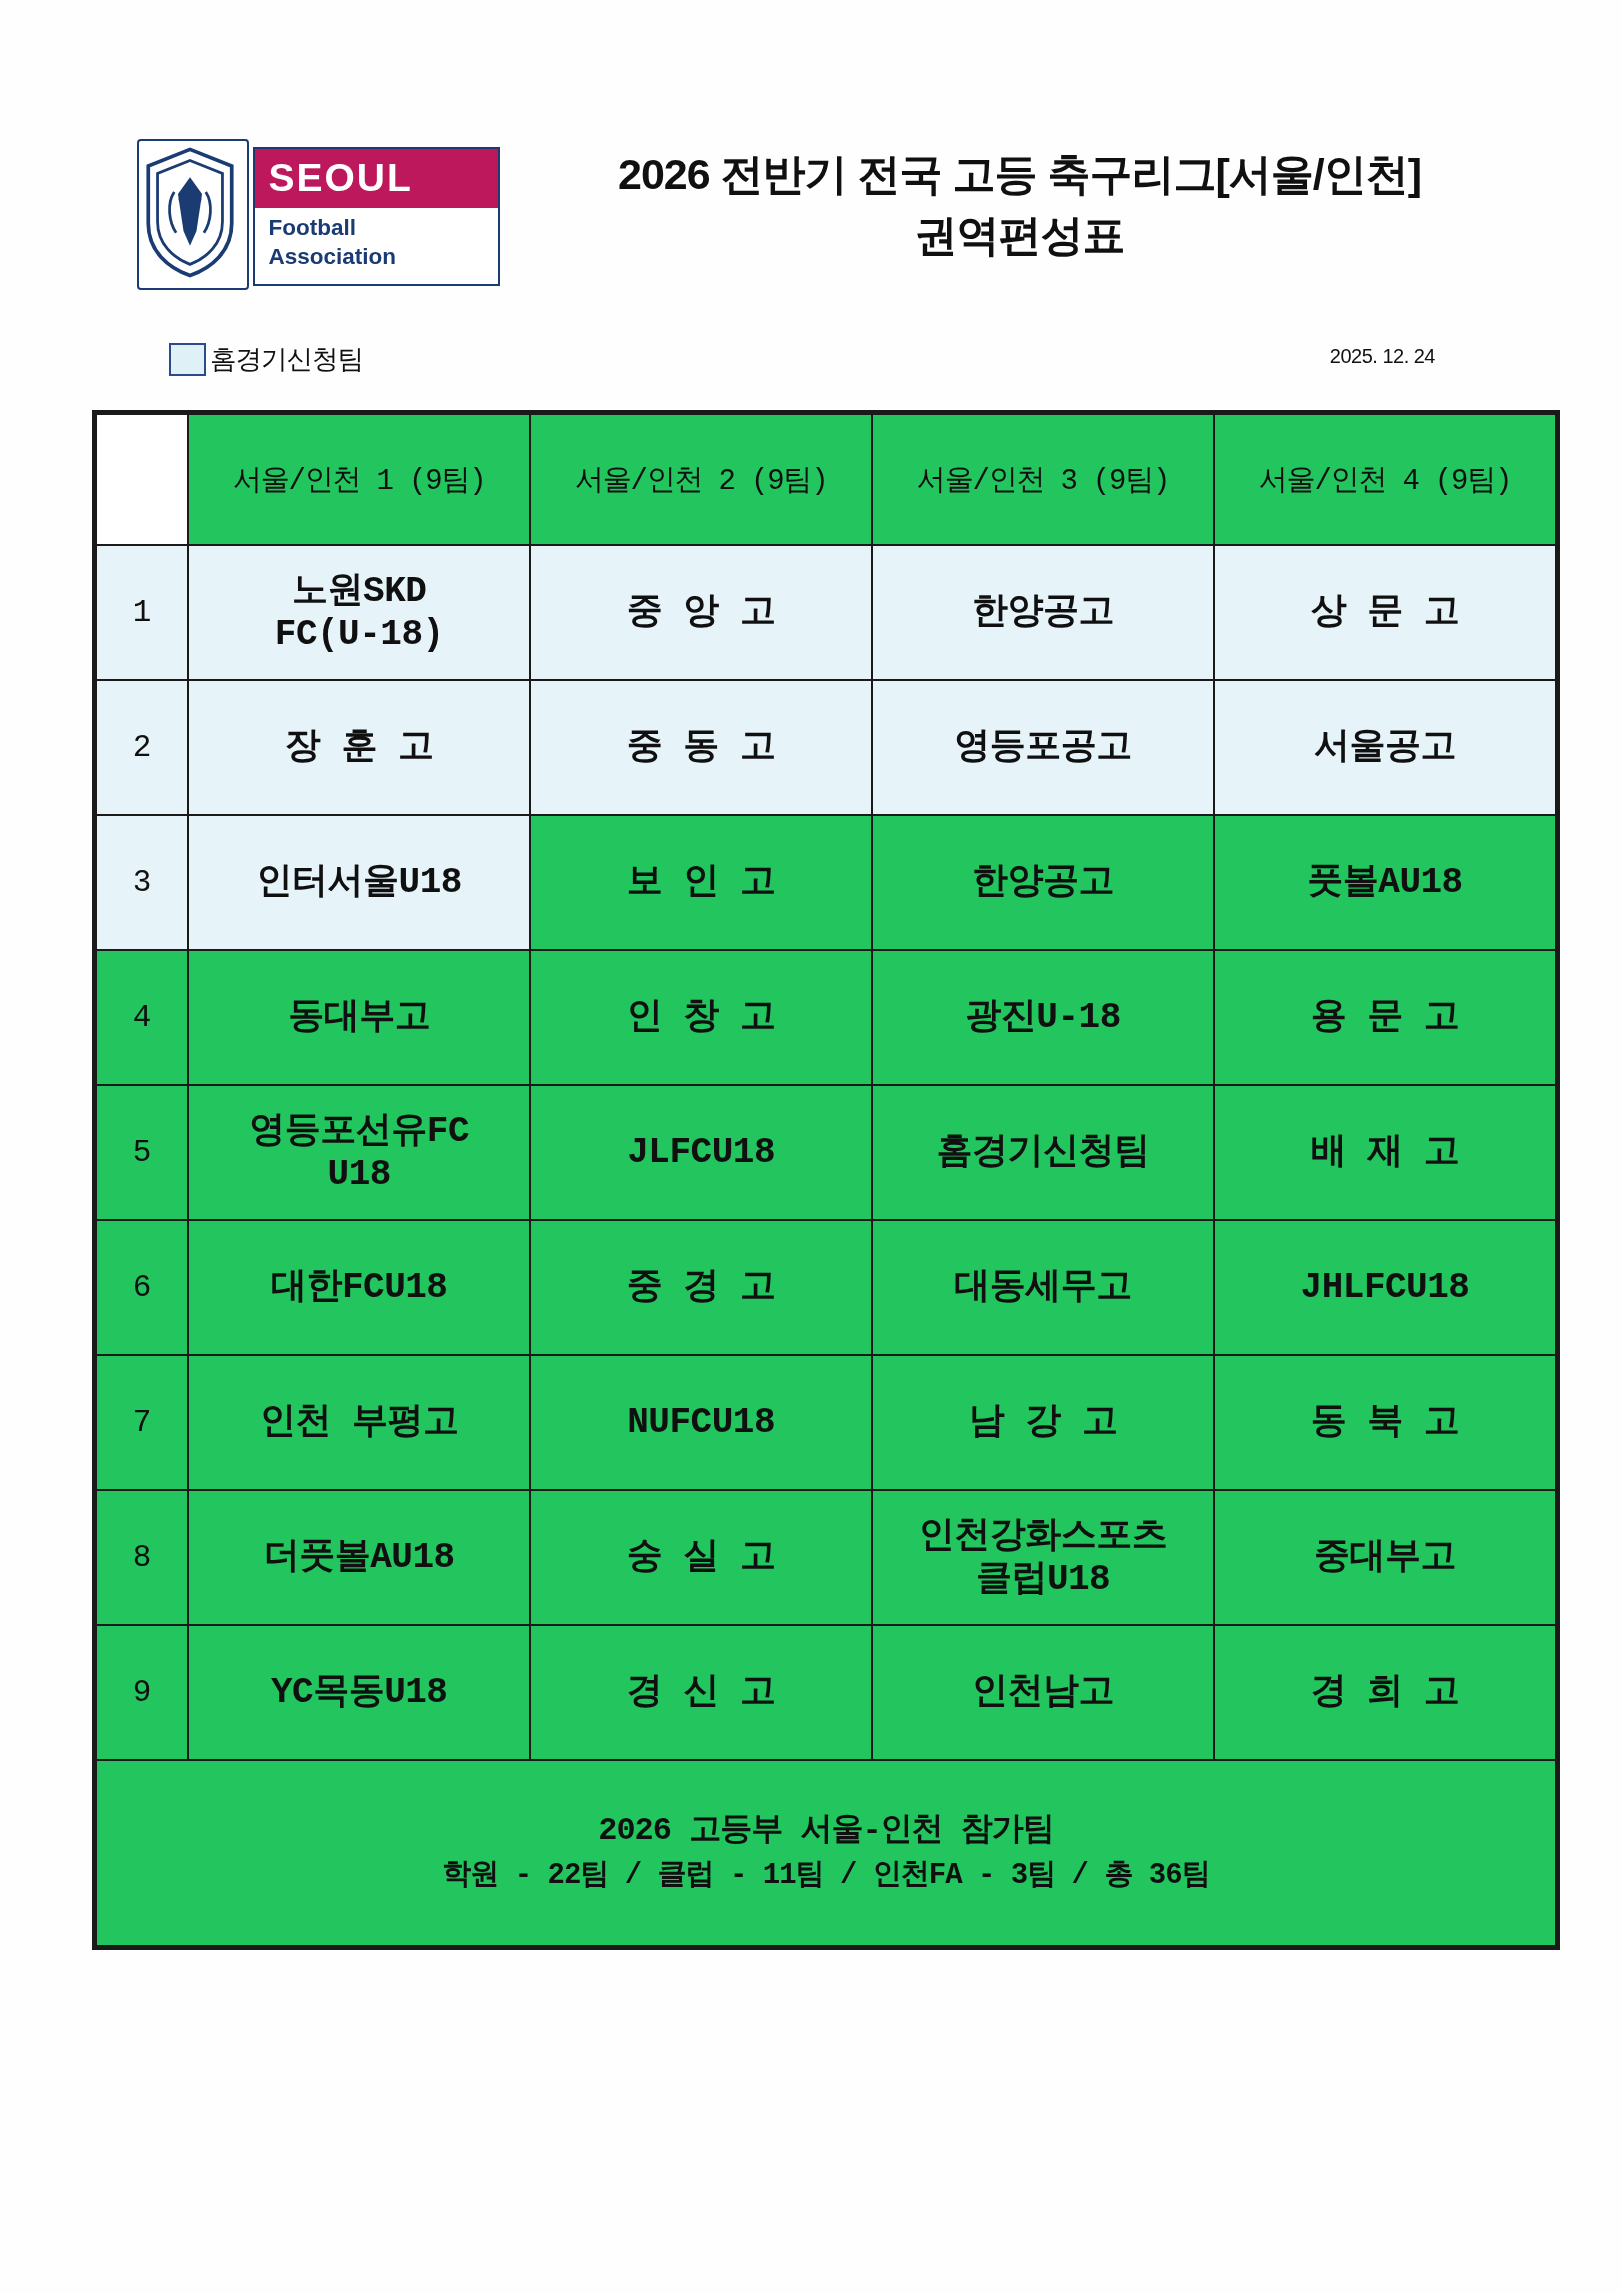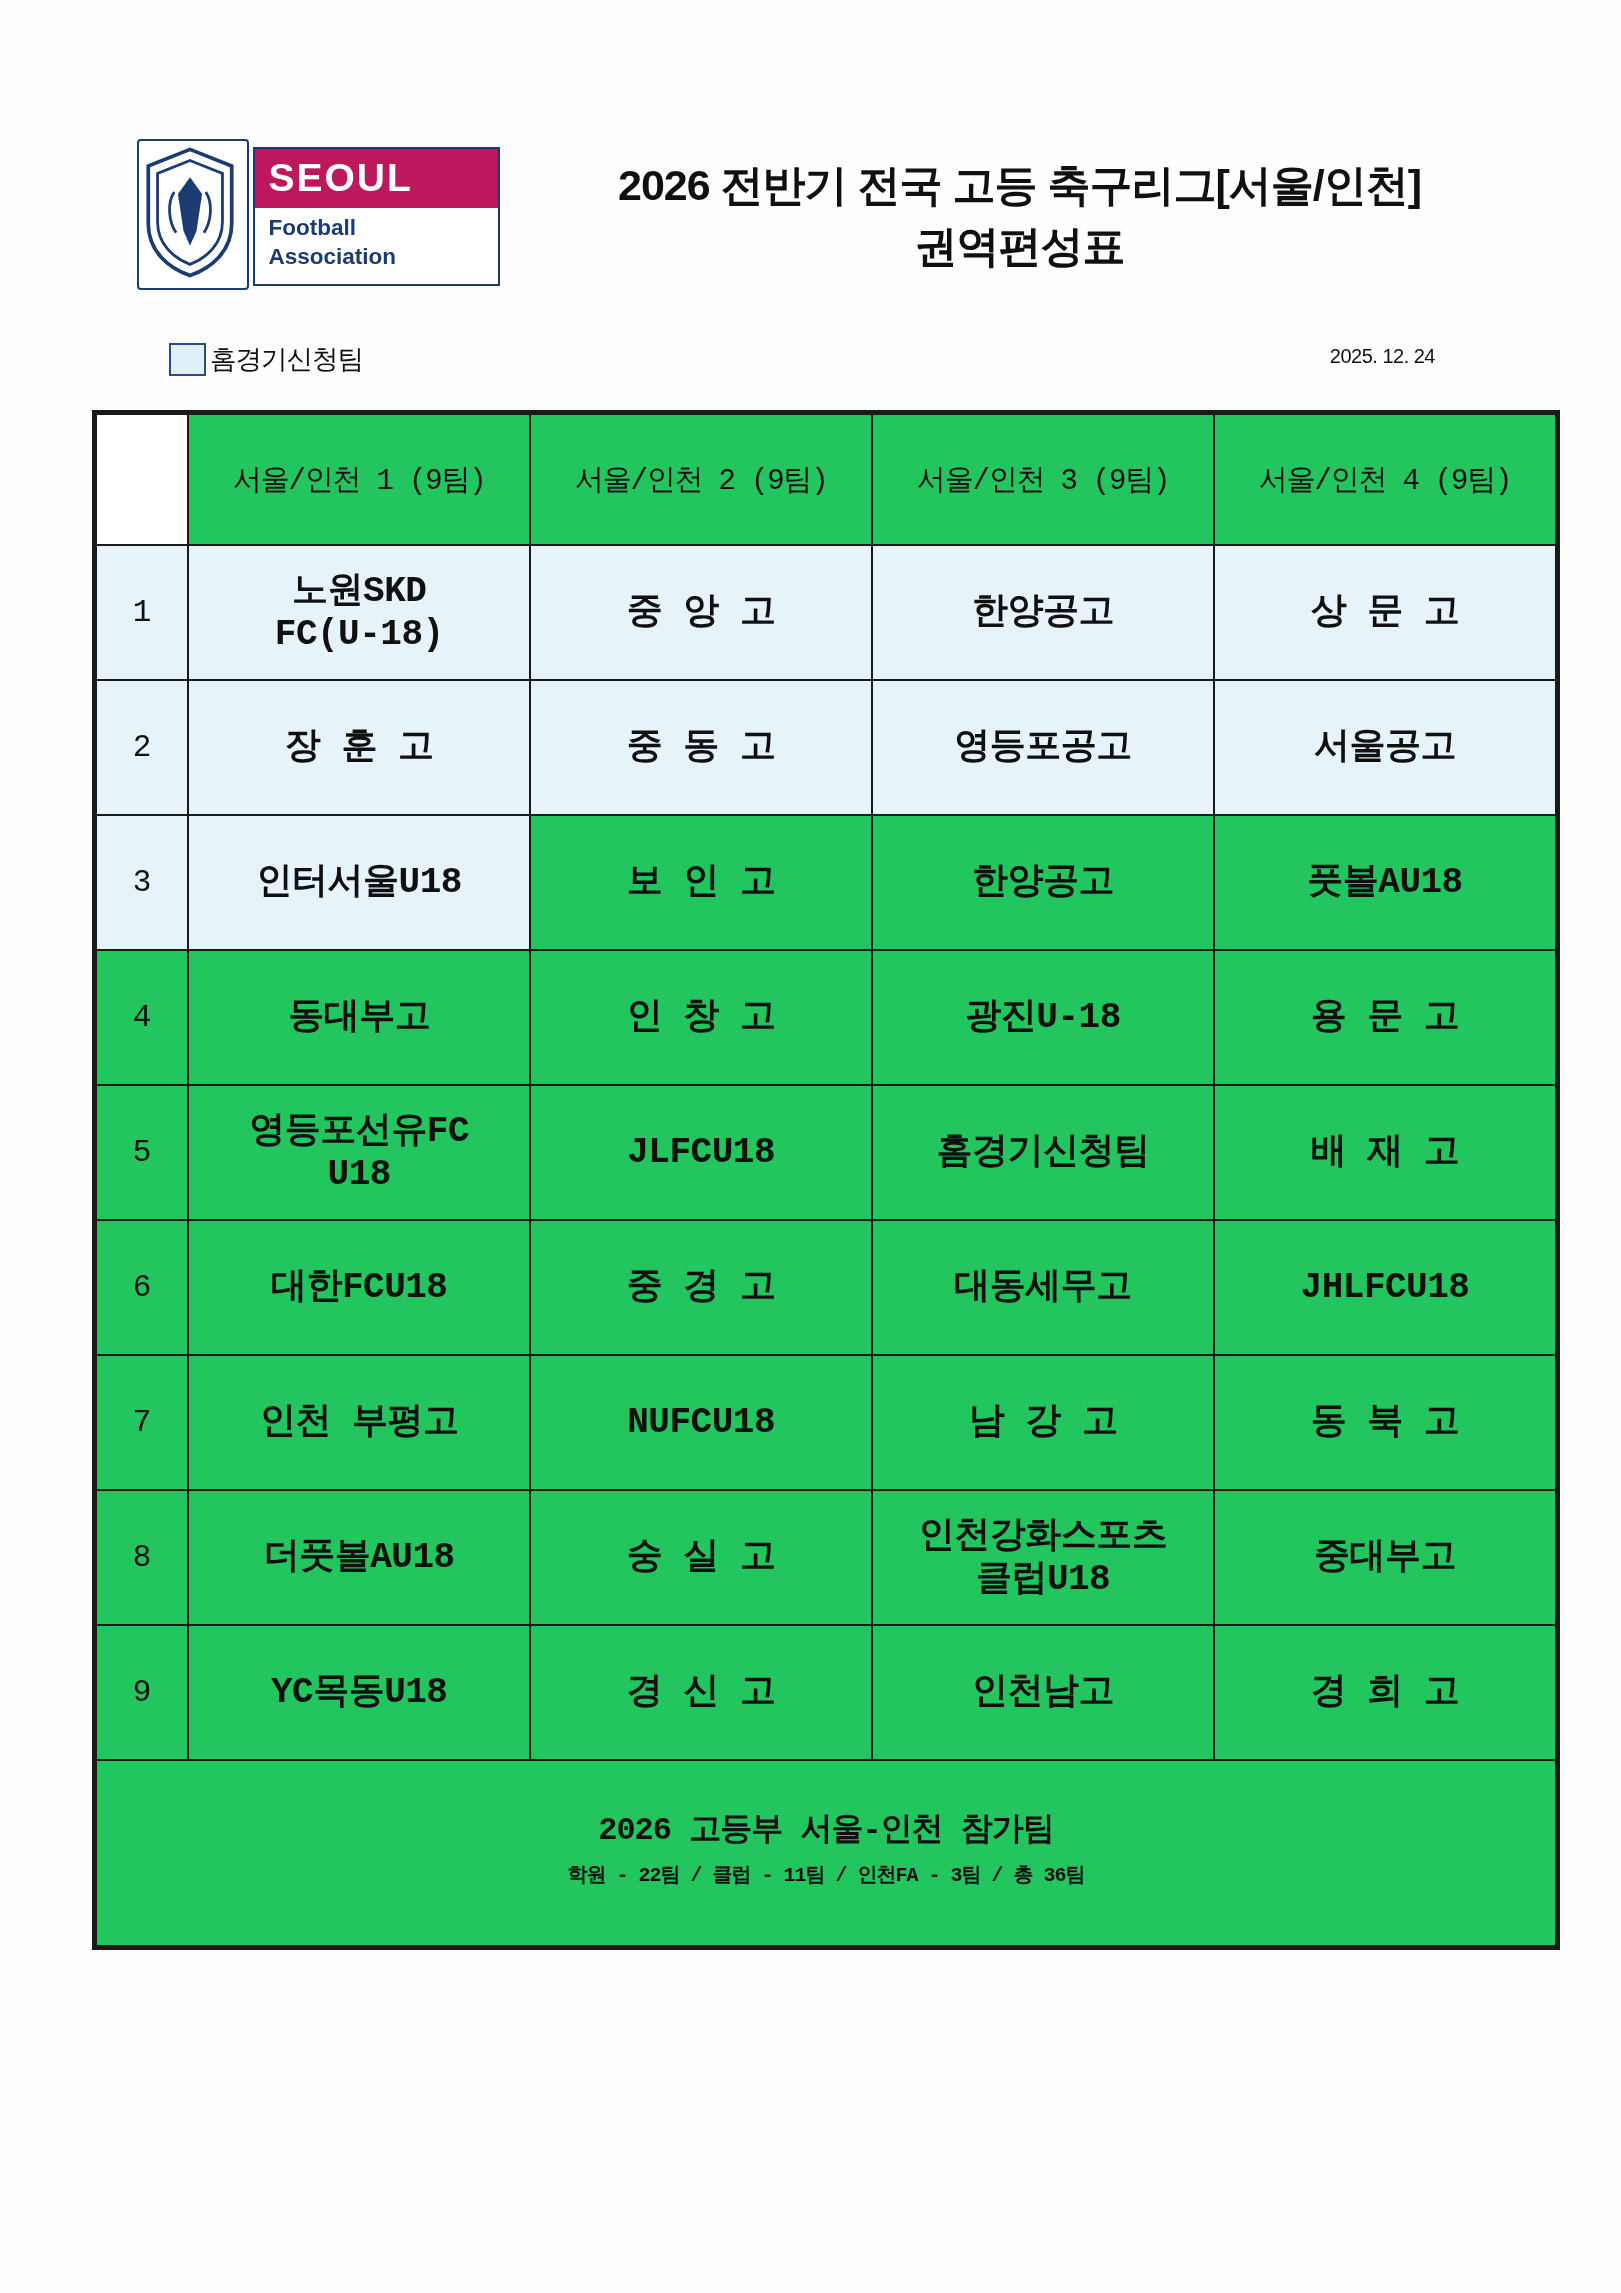--- a/index.html
+++ b/index.html
@@ -79,21 +79,21 @@
     font-weight: bold;
     font-size: 22.5px;
     line-height: 29px;
     padding: 5.9px 0 0 13.7px;
     box-sizing: border-box;
   }
 
   .title-wrap {
     position: absolute;
     left: 412px;
-    top: 28px;
+    top: 17px;
     width: 961px;
     text-align: center;
   }
   .title-line {
     font-size: 43px;
     font-weight: bold;
     line-height: 61px;
     letter-spacing: -1px;
     color: #101010;
   }
@@ -181,21 +181,21 @@
   tbody tr.hl3 td.i1 { background: #e6f3f9; }
 
   tfoot td.footer {
     height: 157px;
     font-size: 30px;
     line-height: 45px;
     letter-spacing: -1px;
     padding: 13.7px 9.8px;
   }
   .footer-l1 { font-weight: bold; font-size: 32px; }
-  .footer-l2 { font-weight: bold; font-size: 20px; }
+  .footer-l2 { font-weight: bold; font-size: 29px; }
 
   .nowrap-sp { white-space: pre-line; }
 </style>
 </head>
 <body>
 
 <div class="page">
 
   <div class="header">
 

